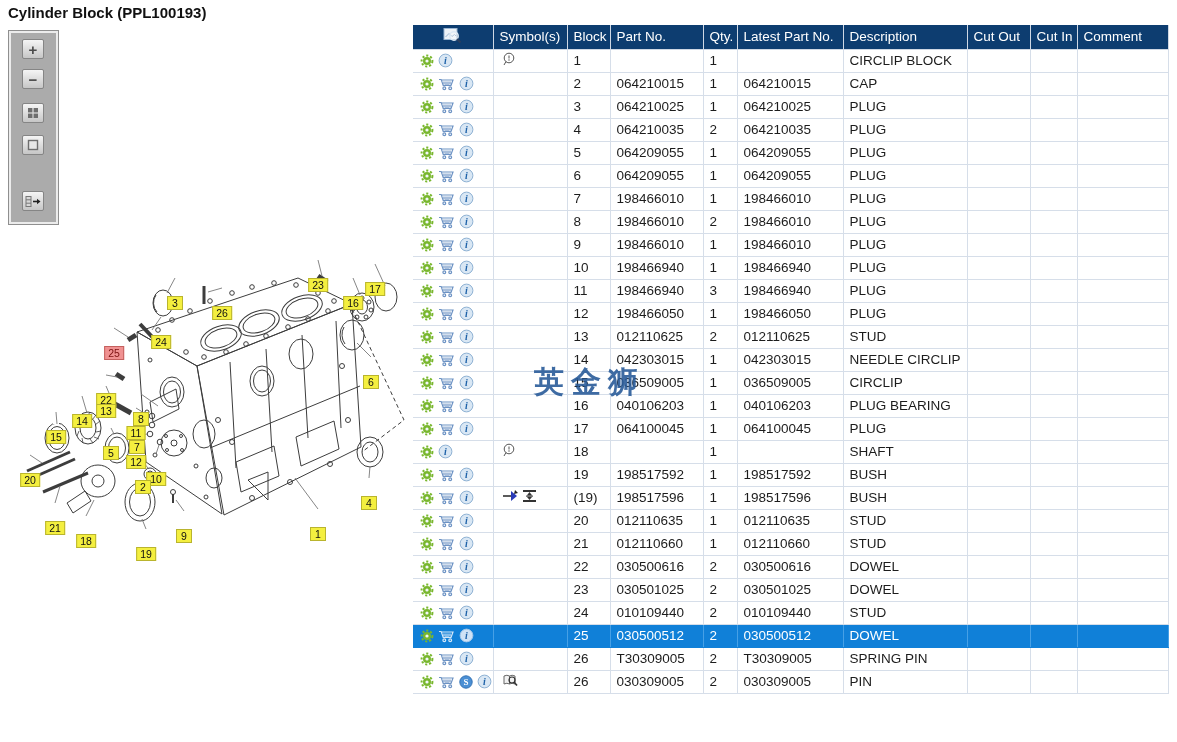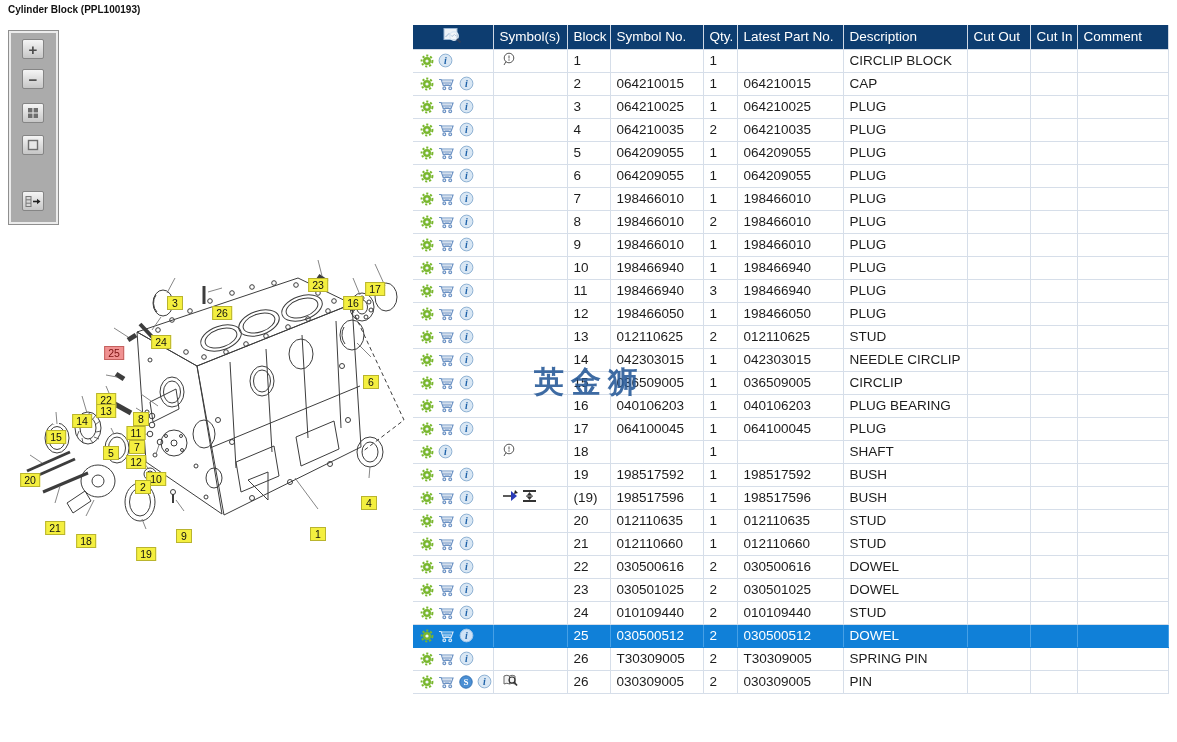--- a/index.html
+++ b/index.html
@@ -3,21 +3,21 @@
 <meta charset="utf-8">
 <style>
   html,body{margin:0;padding:0;}
   body{
     width:1177px;height:742px;position:relative;overflow:hidden;
     background:#ffffff;font-family:"Liberation Sans",sans-serif;
     -webkit-font-smoothing:antialiased;
   }
   
   .titlebar{position:absolute;left:0;top:0;width:100%;height:24px;background:#fff;}
-  .titlebar span{position:absolute;left:8px;top:4px;font-size:10px;font-weight:bold;color:#111;}
+  .titlebar span{position:absolute;left:8px;top:4px;font-size:15px;font-weight:bold;color:#111;}
   
   .pane-left-border{position:absolute;left:3px;top:25px;bottom:0;width:1px;background:#aaaaaa;}
   .diagram-pane{position:absolute;left:0;top:25px;width:410px;height:717px;background:#fff;}
   
   .dtoolbar{
     position:absolute;left:8px;top:5px;width:49px;height:193px;
     background:#ababab;border:1px solid #8f8f8f;box-shadow:inset 0 0 0 2px #ececec;
   }
   .tbtn{
     position:absolute;left:13px;width:22px;height:20px;box-sizing:border-box;
@@ -310,21 +310,21 @@
             <span><svg width="19" height="17" viewBox="0 0 19 17">
                 <rect x="1" y="1.5" width="13" height="11" fill="#eef3f8" stroke="#9ab6d2"></rect>
                 <path d="M2.5 10 L6 6.5 L9 9.5 L11.5 7.5 L13 9" stroke="#9ab6d2" fill="none"></path>
                 <circle cx="11" cy="9" r="4.2" fill="rgba(255,255,255,0.25)" stroke="#dce9f5" stroke-width="1.5"></circle>
                 <path d="M14 12 L17.5 15.5" stroke="#2a3f5f" stroke-width="2.2"></path>
               </svg></span>
           </div>
         </th>
         <th>Symbol(s)</th>
         <th>Block</th>
-        <th>Symbol No.</th>
+        <th>Part No.</th>
         <th>Qty.</th>
         <th>Latest Part No.</th>
         <th>Description</th>
         <th>Cut Out</th>
         <th>Cut In</th>
         <th>Comment</th>
       </tr>
     </thead>
   <tbody id="pt-body">
       <tr>

